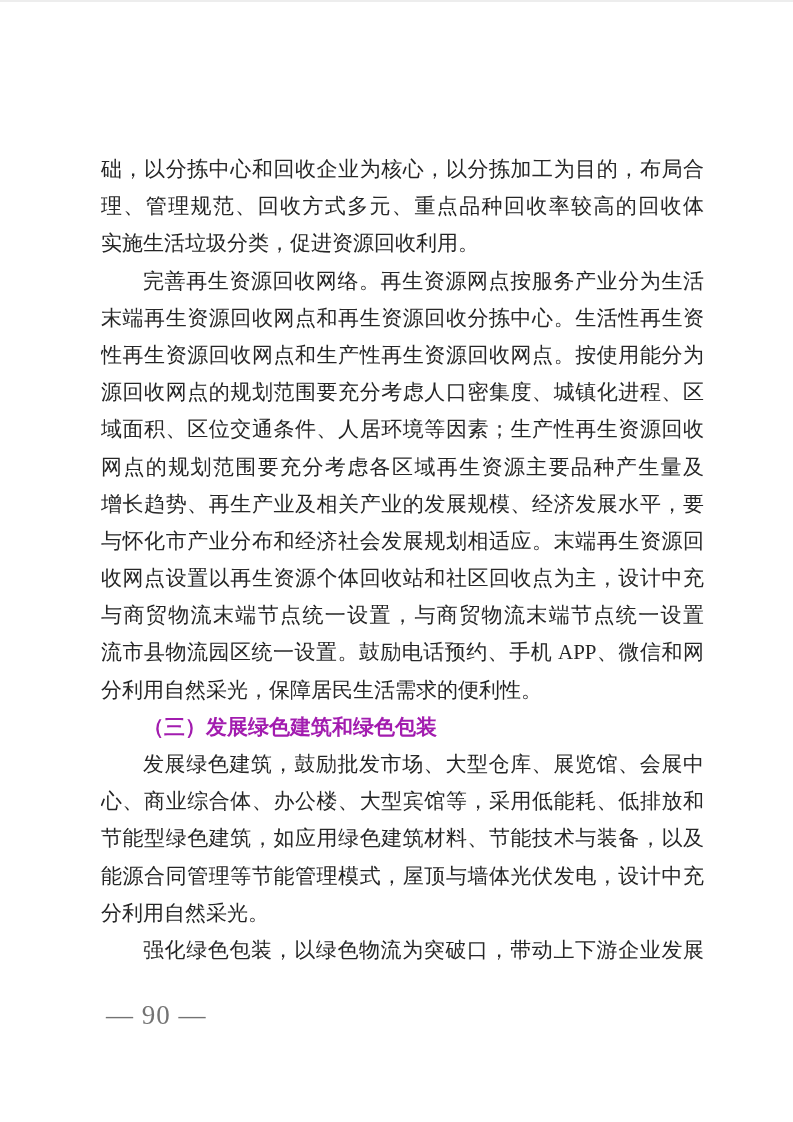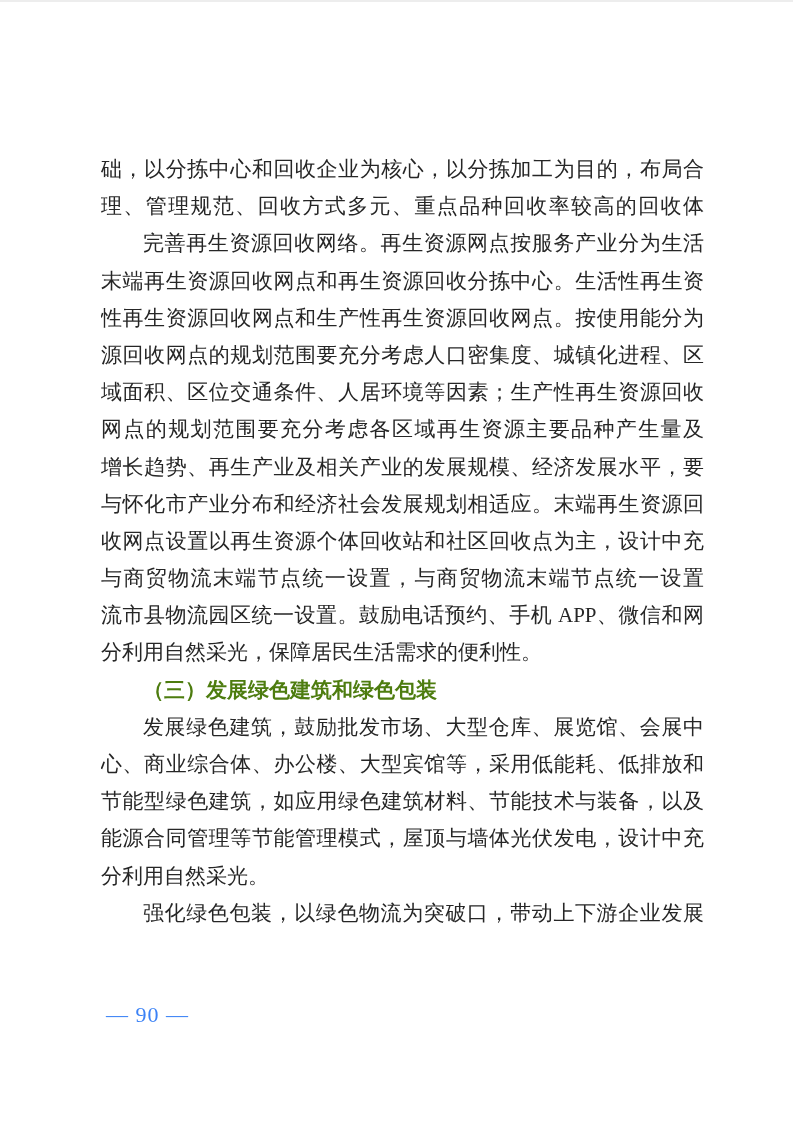--- a/index.html
+++ b/index.html
@@ -45,43 +45,44 @@
   .line.j {
     white-space: normal;
     text-align: justify;
     text-align-last: justify;
   }
   .line.i {
     text-indent: 42px;
   }
   .line.h {
     font-weight: bold;
-    color: #4d7c0f;
+    color: #a21caf;
     white-space: nowrap;
   }
   .footer {
     position: absolute;
     left: 106px;
     top: 1001px;
-    font-size: 22px;
+    font-size: 27px;
     line-height: 28px;
-    color: #3b82f6;
+    color: #737373;
     letter-spacing: 1px;
   }
 </style>
 </head>
 <body>
 
 <div class="page">
   <div class="scan-edge"></div>
 
   <div class="text-block">
 
   <div class="line j">础，以分拣中心和回收企业为核心，以分拣加工为目的，布局合</div>
       <div class="line j">理、管理规范、回收方式多元、重点品种回收率较高的回收体系，</div>
+      <div class="line">实施生活垃圾分类，促进资源回收利用。</div>
       <div class="line j i">完善再生资源回收网络。再生资源网点按服务产业分为生活</div>
       <div class="line j">末端再生资源回收网点和再生资源回收分拣中心。生活性再生资</div>
       <div class="line j">性再生资源回收网点和生产性再生资源回收网点。按使用能分为</div>
       <div class="line j">源回收网点的规划范围要充分考虑人口密集度、城镇化进程、区</div>
       <div class="line j">域面积、区位交通条件、人居环境等因素；生产性再生资源回收</div>
       <div class="line j">网点的规划范围要充分考虑各区域再生资源主要品种产生量及</div>
       <div class="line j">增长趋势、再生产业及相关产业的发展规模、经济发展水平，要</div>
       <div class="line j">与怀化市产业分布和经济社会发展规划相适应。末端再生资源回</div>
       <div class="line j">收网点设置以再生资源个体回收站和社区回收点为主，设计中充</div>
       <div class="line j">与商贸物流末端节点统一设置，与商贸物流末端节点统一设置</div>

